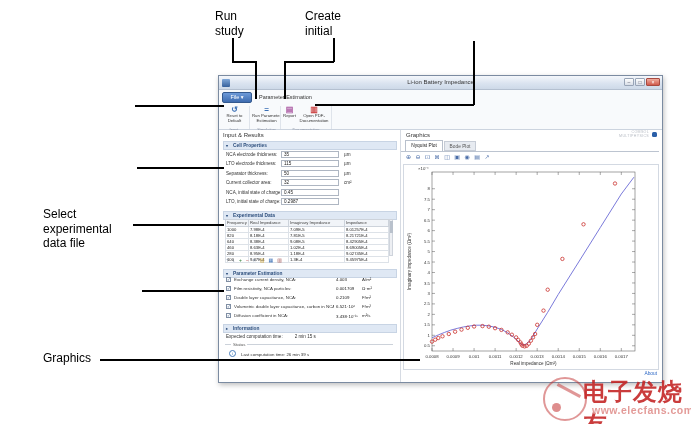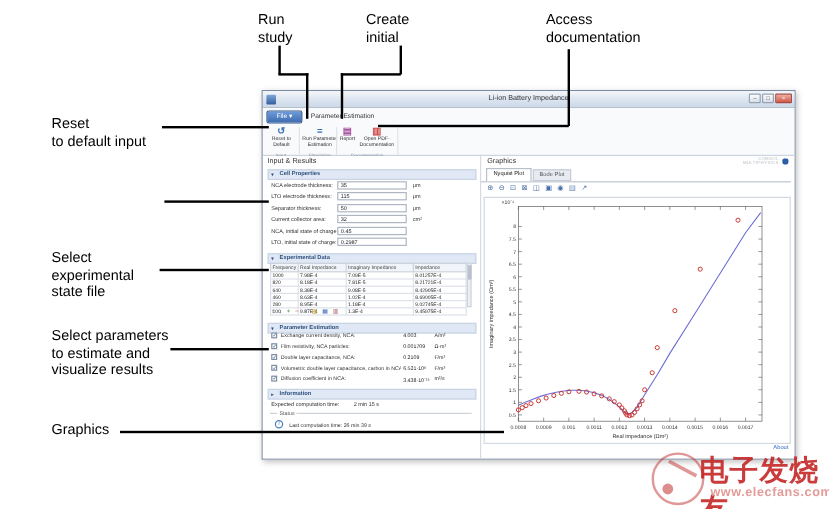--- a/index.html
+++ b/index.html
@@ -127,30 +127,23 @@
 </style>
 </head>
 <body>
 
 <div class="canvas">
 
   <div class="ann a-run">Run
 study</div>
   <div class="ann a-create">Create
 initial</div>
-  <div class="ann a-access">Access
-documentation</div>
-  <div class="ann a-reset">Reset
-to default input</div>
   <div class="ann a-seldata">Select
 experimental
-state file</div>
-  <div class="ann a-selparam">Select parameters
-to estimate and
-visualize results</div>
+data file</div>
   <div class="ann a-graphics">Graphics</div>
 
   <div class="ln l1v1"></div>
   <div class="ln l1h"></div>
   <div class="ln l1v2"></div>
   <div class="ln l2v1"></div>
   <div class="ln l2h"></div>
   <div class="ln l2v2"></div>
   <div class="ln l3v"></div>
   <div class="ln l3h"></div>

